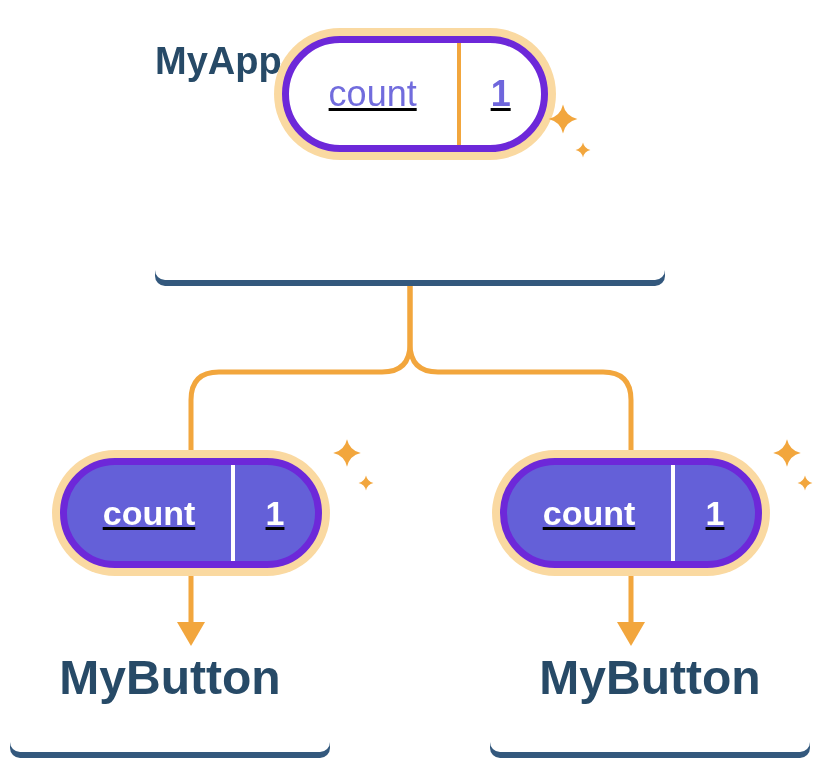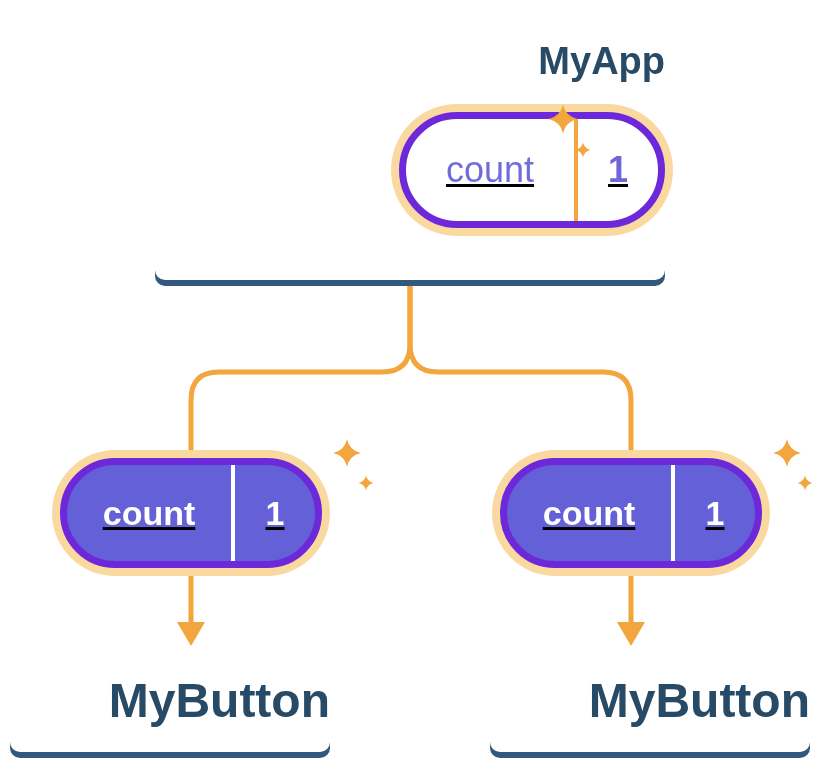--- a/index.html
+++ b/index.html
@@ -20,22 +20,22 @@
   .sparkle-layer { z-index: 3; }
 
   
   .card {
     position: absolute;
     background: #ffffff;
     border-radius: 10px;
     box-shadow: 0 6px 0 #33587D;
     z-index: 1;
     display: flex;
-    flex-direction: column;
-    align-items: flex-end;
+    flex-direction: row;
+    align-items: flex-start;
   }
   .card-title {
     color: #274A67;
     font-weight: 700;
     font-size: 38px;
     line-height: 1.15;
   }
   .card.root { left: 155px; top: 8px; width: 510px; height: 272px; }
   .card.root .card-title { margin-top: 32px; }
 

